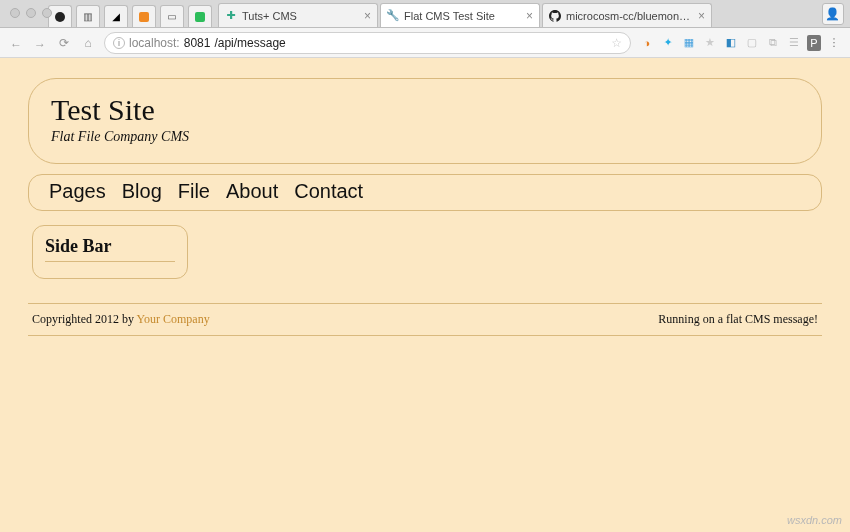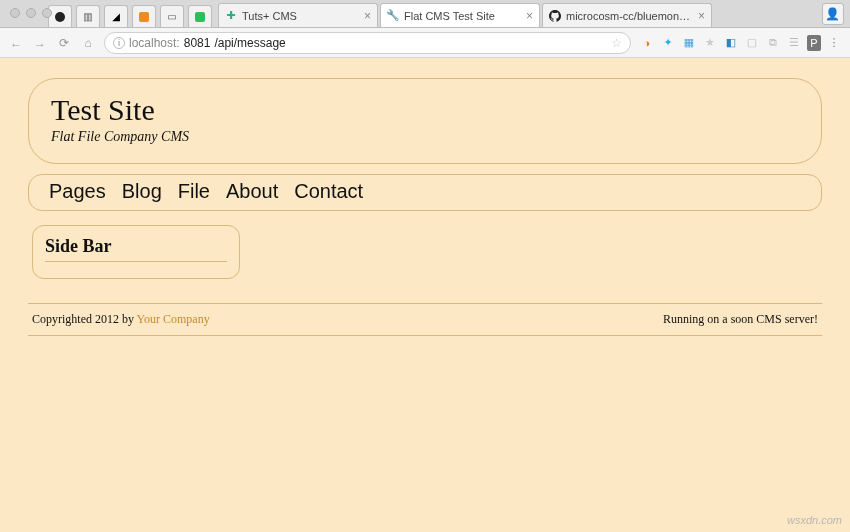--- a/index.html
+++ b/index.html
@@ -122,21 +122,21 @@
     margin-bottom:14px;
   }
   .nav-block ul { display:flex; gap:16px; list-style:none; font-family: Arial, sans-serif; font-size:20px; }
   .nav-block li { color:#111; }
 
   .content-row { display:flex; gap:16px; align-items:flex-start; padding:0 4px; }
   .main-col { flex:1; }
   .main-col h3 { font-size:17px; font-weight:bold; margin-bottom:12px; }
   .main-col p { font-size:14px; }
   .side-col {
-    width:208px;
+    width:156px;
     border:1px solid #d9b97e;
     border-radius:12px;
     padding:10px 12px 16px 12px;
   }
   .side-col h3 { font-size:18px; border-bottom:1px solid #d9b97e; padding-bottom:4px; }
 
   .footer-bar {
     border-top:1px solid #d9b97e;
     border-bottom:1px solid #d9b97e;
     padding:8px 4px;
@@ -257,17 +257,17 @@
   <div class="content-row">
     <div class="side-col">
       <h3>Side Bar</h3>
     </div>
   </div>
 
   <div class="footer-bar">
     <span>
       <span>Copyrighted 2012 by </span><a href="#">Your Company</a>
     </span>
-    <span>Running on a soon CMS server!</span>
+    <span>Running on a flat CMS message!</span>
   </div>
 
   <div class="watermark">wsxdn.com</div>
 </div>
 
 </body></html>

